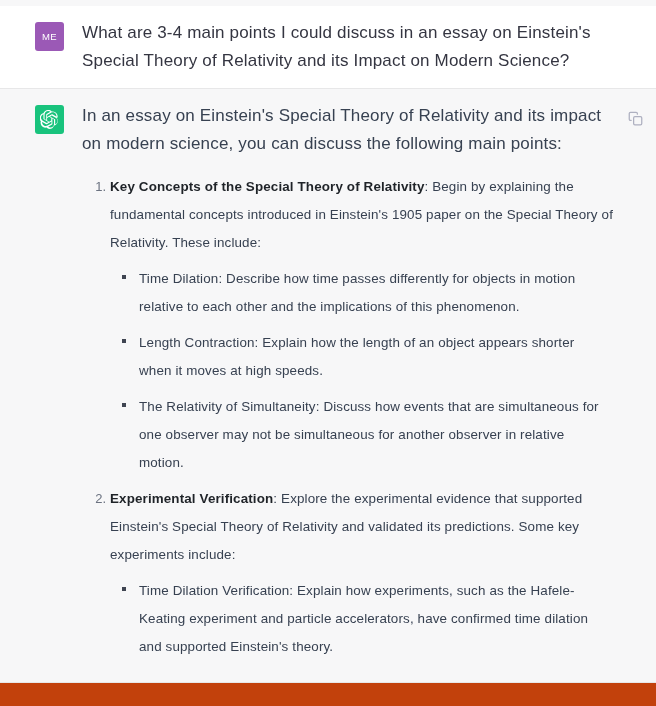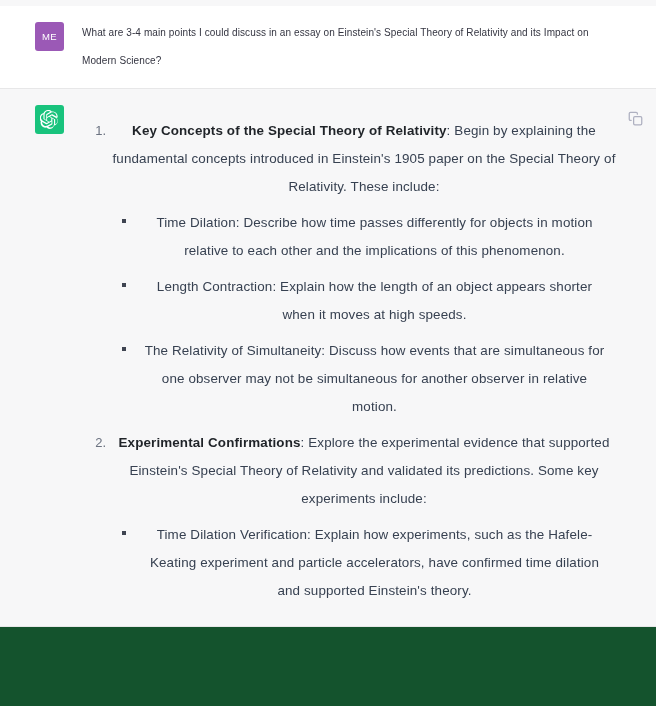--- a/index.html
+++ b/index.html
@@ -10,21 +10,21 @@
     height: 706px;
     overflow: hidden;
     background: #ffffff;
     font-family: "Liberation Sans", sans-serif;
   }
 
   #app {
     width: 656px;
     height: 706px;
     position: relative;
-    background: #14532d;
+    background: #c2410c;
     overflow: hidden;
   }
 
   .top-strip {
     height: 6px;
     background: #f7f7f8;
     width: 100%;
   }
 
   
@@ -75,21 +75,21 @@
   .avatar.assistant-avatar svg { display: block; }
 
   .content-col {
     flex: 1 1 auto;
     padding-right: 38px;
     min-width: 0;
   }
 
   .msg-text {
     color: #374151;
-    font-size: 10px;
+    font-size: 17px;
     line-height: 28px;
     letter-spacing: 0.01em;
     margin: 0;
     word-wrap: break-word;
   }
   .msg-text.user-text { color: #343541; }
 
   
   .copy-btn {
     position: absolute;
@@ -109,21 +109,20 @@
     list-style: none;
     margin: 15px 0 0 0;
     padding: 0;
     counter-reset: mainitem;
   }
   ol.main-list > li {
     counter-increment: mainitem;
     position: relative;
     padding-left: 28px;
     margin-bottom: 0px;
-    text-align: center;
   }
   ol.main-list > li::before {
     content: counter(mainitem) ".";
     position: absolute;
     left: 2px;
     top: 0;
     width: 22px;
     text-align: right;
     color: #6b7280;
     font-size: 13px;
@@ -191,20 +190,21 @@
       <div class="avatar assistant-avatar">
         <span>
           <svg width="19" height="19" viewBox="0 0 41 41" fill="#ffffff" aria-hidden="true">
             <path d="M37.5324 16.8707c.9388-2.8191.6165-5.9037-.8877-8.4651-2.2617-3.9348-6.8038-5.9669-11.2566-5.0316C23.3636.9349 20.4493-.0197 17.4333 0c-4.5553-.0101-8.5963 2.9142-9.9969 7.2295-2.9001.5975-5.4064 2.4146-6.88 4.9855-2.2854 3.9417-1.7632 8.9223 1.2892 12.3067-.9387 2.8191-.6165 5.9037.8877 8.4651 2.2617 3.9348 6.8038 5.9669 11.2566 5.0316C15.9459 40.0651 18.0542 41.0104 20.1756 41c4.5588.0101 8.6014-2.9161 10.0019-7.2348 2.9001-.5975 5.4064-2.4146 6.88-4.9855 2.2854-3.9417 1.7632-8.9223-1.2892-12.3067zM22.49 38.0132c-1.8252.0025-3.593-.6389-4.9928-1.8114.0634-.034.1748-.0952.2474-.1397l8.2861-4.7865c.4234-.2397.684-.6889.6819-1.1747V18.4248l3.5025 2.0233c.0375.0184.0629.0547.0679.0962v9.6729c-.0052 4.2931-3.4841 7.7719-7.793 7.796zM5.7523 30.8532c-.9135-1.5786-1.2424-3.4285-.9287-5.2255.0617.037.1697.1031.2468.1475l8.2861 4.7865c.4198.2453.9394.2453 1.3591 0l10.1152-5.8397v4.0466c.0018.0417-.0171.0815-.0508.1063l-8.3766 4.8363c-3.7358 2.1528-8.5087.8717-10.6631-2.858zM3.5717 12.4474c.8754-1.5237 2.2394-2.6862 3.8615-3.2915v9.8371c-.0021.4858.2585.935.6819 1.1747l10.0708 5.8146-3.5026 2.0233c-.0352.0227-.0792.0268-.1177.0109L6.0868 23.1127c-3.7287-2.1557-5.0099-6.9259-2.8583-10.6591zM31.8622 19.7445L21.7468 13.905l3.5026-2.0233c.0352-.0227.0792-.0268.1177-.0109l8.3766 4.8363c3.7346 2.1539 5.0169 6.9324 2.8635 10.6667-.8762 1.5219-2.2394 2.6844-3.8603 3.2907v-9.8371c.0021-.4858-.2585-.935-.6819-1.1747zM35.3474 14.1173c-.0617-.037-.1697-.1031-.2468-.1475l-8.2861-4.7865c-.4198-.2453-.9394-.2453-1.3591 0L15.3402 15.033v-4.0466c-.0018-.0417.0171-.0815.0508-.1063l8.3766-4.8325c3.7358-2.1551 8.512-.8703 10.6644 2.8637.909 1.5765 1.2379 3.4218.9282 5.2168zM13.4325 21.5753l-3.5026-2.0233c-.0375-.0184-.0629-.0547-.0679-.0962V9.7829c.0025-4.2985 3.4907-7.7799 7.7933-7.7774 1.8227 0 3.5876.6414 4.9874 1.8114-.0634.034-.1748.0952-.2474.1397l-8.2861 4.7865c-.4234.2397-.684.6889-.6819 1.1747zM15.3402 17.2939l4.5051-2.6011 4.5051 2.5997v5.2022l-4.5051 2.5997-4.5051-2.5997z"></path>
           </svg>
         </span>
       </div>
     </div>
 
     <div class="content-col">
+      <p class="msg-text">In an essay on Einstein's Special Theory of Relativity and its impact on modern science, you can discuss the following main points:</p>
 
       <ol class="main-list">
 
         <li>
           <p class="li-para"><b>Key Concepts of the Special Theory of Relativity</b><span>: Begin by explaining the fundamental concepts introduced in Einstein's 1905 paper on the Special Theory of Relativity. These include:</span></p>
           <ul class="sub-list">
             <li>
                 <span class="bullet"></span>
                 <p class="sub-para">Time Dilation: Describe how time passes differently for objects in motion relative to each other and the implications of this phenomenon.</p>
               </li>
@@ -213,21 +213,21 @@
                 <p class="sub-para">Length Contraction: Explain how the length of an object appears shorter when it moves at high speeds.</p>
               </li>
             <li>
                 <span class="bullet"></span>
                 <p class="sub-para">The Relativity of Simultaneity: Discuss how events that are simultaneous for one observer may not be simultaneous for another observer in relative motion.</p>
               </li>
           </ul>
         </li>
 
         <li>
-          <p class="li-para"><b>Experimental Confirmations</b><span>: Explore the experimental evidence that supported Einstein's Special Theory of Relativity and validated its predictions. Some key experiments include:</span></p>
+          <p class="li-para"><b>Experimental Verification</b><span>: Explore the experimental evidence that supported Einstein's Special Theory of Relativity and validated its predictions. Some key experiments include:</span></p>
           <ul class="sub-list">
             <li>
                 <span class="bullet"></span>
                 <p class="sub-para">Time Dilation Verification: Explain how experiments, such as the Hafele-Keating experiment and particle accelerators, have confirmed time dilation and supported Einstein's theory.</p>
               </li>
 
           </ul>
         </li>
 
       </ol>

